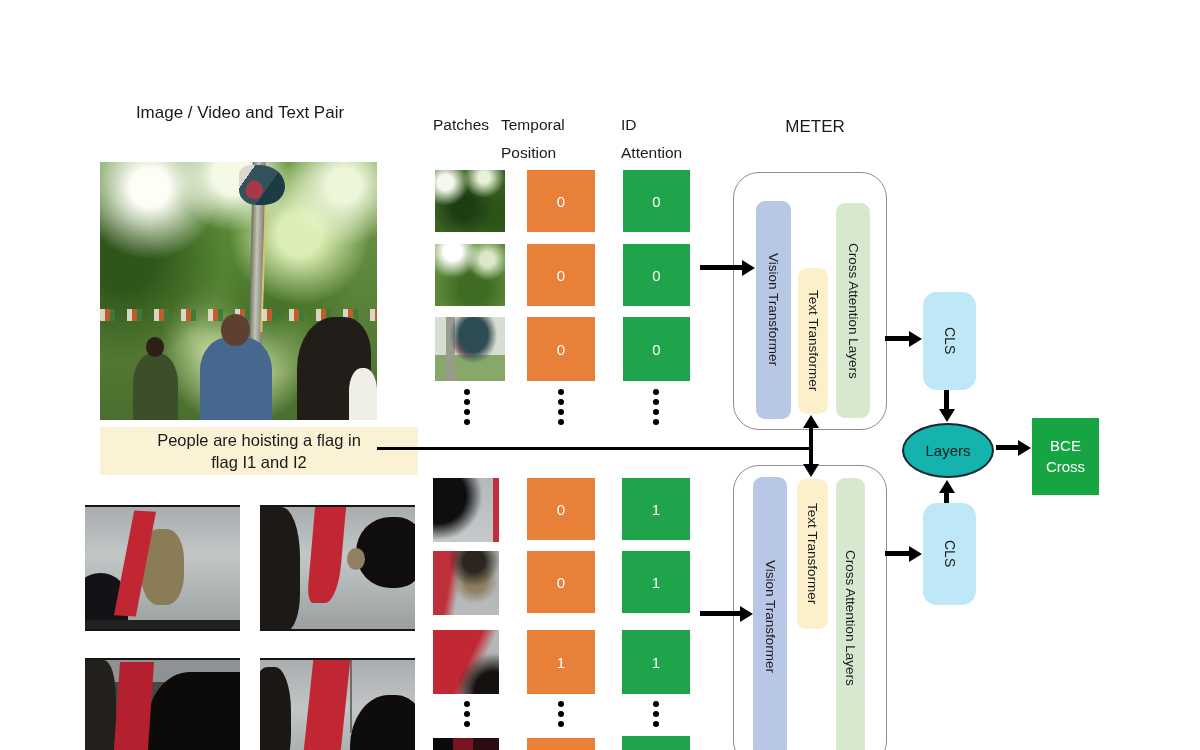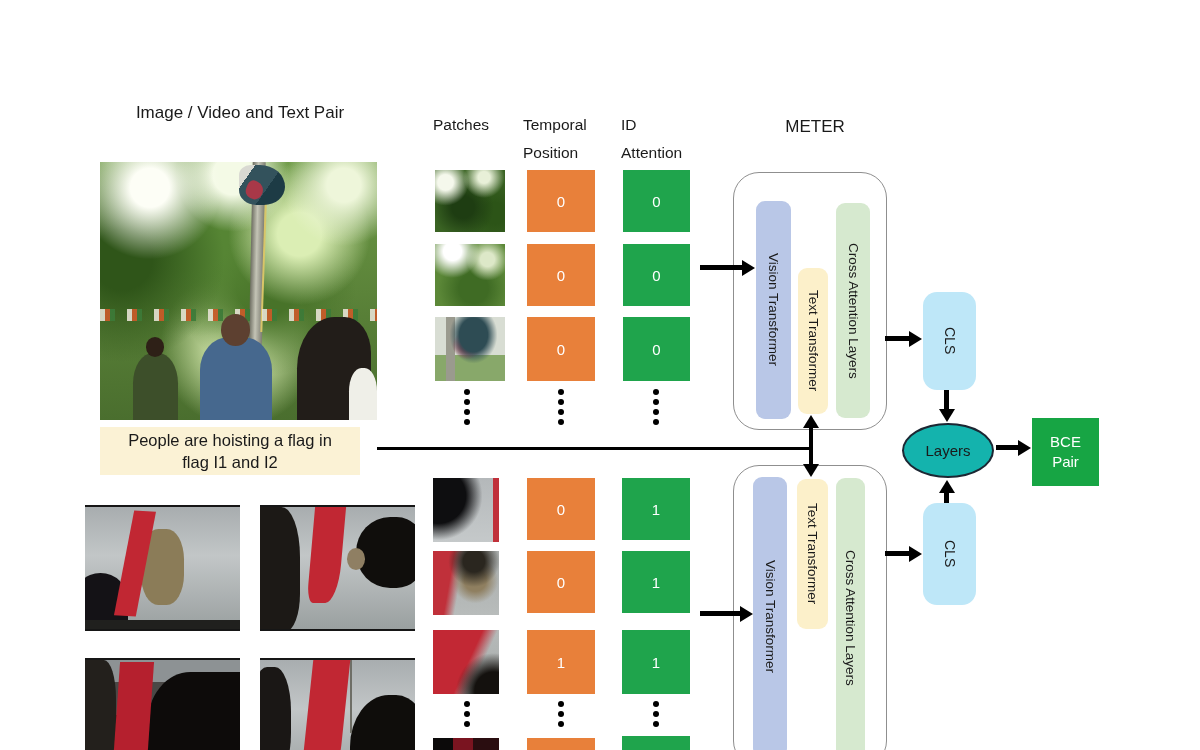--- a/index.html
+++ b/index.html
@@ -6,21 +6,21 @@
   #stage{position:relative;width:1200px;height:750px;background:#ffffff;overflow:hidden;
          font-family:"Liberation Sans", sans-serif;color:#1a1a1a;}
   .abs{position:absolute;}
 
   
   .fig-title{left:95px;top:103px;width:290px;text-align:center;font-size:17px;}
   .col-header{font-size:15.5px;line-height:1.8;}
   .meter-title{left:755px;top:117px;width:120px;text-align:center;font-size:17px;}
 
   
-  .caption-box{left:100px;top:427px;width:260px;height:48px;background:#FBF2D5;
+  .caption-box{left:100px;top:427px;width:318px;height:48px;background:#FBF2D5;
                display:flex;flex-direction:column;justify-content:center;align-items:center;
                font-size:16.5px;line-height:1.35;}
 
   
   .sq{display:flex;align-items:center;justify-content:center;color:#ffffff;font-size:15px;}
   .sq-orange{background:#E8803A;}
   .sq-green{background:#1FA44C;}
 
   
   .dots{display:flex;flex-direction:column;gap:4px;align-items:center;}
@@ -34,21 +34,21 @@
   .bar-vision{background:#B9C7E7;}
   .bar-text{background:#FCF0CA;}
   .bar-cross{background:#D6E9CF;}
 
   
   .cls-box{background:#BEE7F8;border-radius:14px;writing-mode:vertical-rl;
            display:flex;align-items:center;justify-content:center;font-size:14px;}
   .concat-ellipse{left:902px;top:423px;width:92px;height:55px;border-radius:50%;
                   background:#14B3AD;border:2px solid #1c2733;box-sizing:border-box;
                   display:flex;align-items:center;justify-content:center;font-size:15px;}
-  .bce-box{left:1032px;top:418px;width:67px;height:68px;background:#17A544;color:#fff;
+  .bce-box{left:1032px;top:418px;width:67px;height:77px;background:#17A544;color:#fff;
            display:flex;flex-direction:column;align-items:center;justify-content:center;
            font-size:15px;line-height:1.35;}
 
   
   .hline{position:absolute;height:5px;background:#000;}
   .hline.head-r::after{content:"";position:absolute;left:100%;top:50%;transform:translateY(-50%);
         border-top:8px solid transparent;border-bottom:8px solid transparent;border-left:13px solid #000;}
   .vline{position:absolute;width:5px;background:#000;}
   .vline.head-d::after{content:"";position:absolute;top:100%;left:50%;transform:translateX(-50%);
         border-left:8px solid transparent;border-right:8px solid transparent;border-top:13px solid #000;}
@@ -164,21 +164,21 @@
     <div class="s flag-red" style="left:20%;top:2%;width:22%;height:95%;background:#b5202e;transform:skew(-4deg);"></div>
   </div>
   <div class="vframe" style="left:260px;top:658px;">
     <div class="s" style="left:-6%;top:6%;width:26%;height:90%;background:#1a1715;border-radius:40%;"></div>
     <div class="s" style="right:-8%;bottom:-14%;width:50%;height:85%;background:#0f0d0b;border-radius:50% 40% 0 0;"></div>
     <div class="s" style="left:58%;top:0;width:2px;height:60%;background:#6e6e66;"></div>
     <div class="s flag-red" style="left:30%;top:0;width:24%;height:98%;transform:skew(-6deg);border-radius:0 0 30% 10%;"></div>
   </div>
 
   <div class="abs col-header" style="left:433px;top:111px;width:78px;">Patches</div>
-  <div class="abs col-header" style="left:523px;top:111px;width:90px;">Temporal Position</div>
+  <div class="abs col-header" style="left:501px;top:111px;width:90px;">Temporal Position</div>
   <div class="abs col-header" style="left:621px;top:111px;width:80px;">ID Attention</div>
 
   <div class="photo p-tree1" style="left:435px;top:170px;width:70px;height:62px;"></div>
   <div class="photo p-tree2" style="left:435px;top:244px;width:70px;height:62px;"></div>
   <div class="photo p-flag" style="left:435px;top:317px;width:70px;height:64px;"></div>
 
   <div class="abs sq sq-orange" style="left:527px;top:170px;width:68px;height:62px;">0</div>
   <div class="abs sq sq-orange" style="left:527px;top:244px;width:68px;height:62px;">0</div>
   <div class="abs sq sq-orange" style="left:527px;top:317px;width:68px;height:64px;">0</div>
 
@@ -247,21 +247,21 @@
     <div class="vbar bar-vision" style="left:19px;top:11px;width:34px;height:280px;">Vision Transformer</div>
     <div class="vbar bar-text" style="left:63px;top:13px;width:31px;height:150px;">Text Transformer</div>
     <div class="vbar bar-cross" style="left:102px;top:12px;width:29px;height:280px;">Cross Attention Layers</div>
   </div>
 
   <div class="abs cls-box" style="left:923px;top:292px;width:53px;height:98px;">CLS</div>
   <div class="abs cls-box" style="left:923px;top:503px;width:53px;height:102px;">CLS</div>
   <div class="abs concat-ellipse">Layers</div>
   <div class="abs bce-box">
     <span>BCE</span>
-    <span>Pair</span>
+    <span>Cross</span>
   </div>
 
   <div class="hline head-r" style="left:700px;top:265px;width:42px;"></div>
   <div class="hline head-r" style="left:700px;top:611px;width:40px;"></div>
   <div class="hline head-r" style="left:885px;top:336px;width:24px;"></div>
   <div class="hline head-r" style="left:885px;top:551px;width:24px;"></div>
   <div class="hline head-r" style="left:996px;top:445px;width:22px;"></div>
   <div class="vline head-d" style="left:944px;top:390px;height:19px;"></div>
   <div class="vline head-u" style="left:944px;top:493px;height:10px;"></div>
   <div class="thinline" style="left:377px;top:447px;width:434px;"></div>

